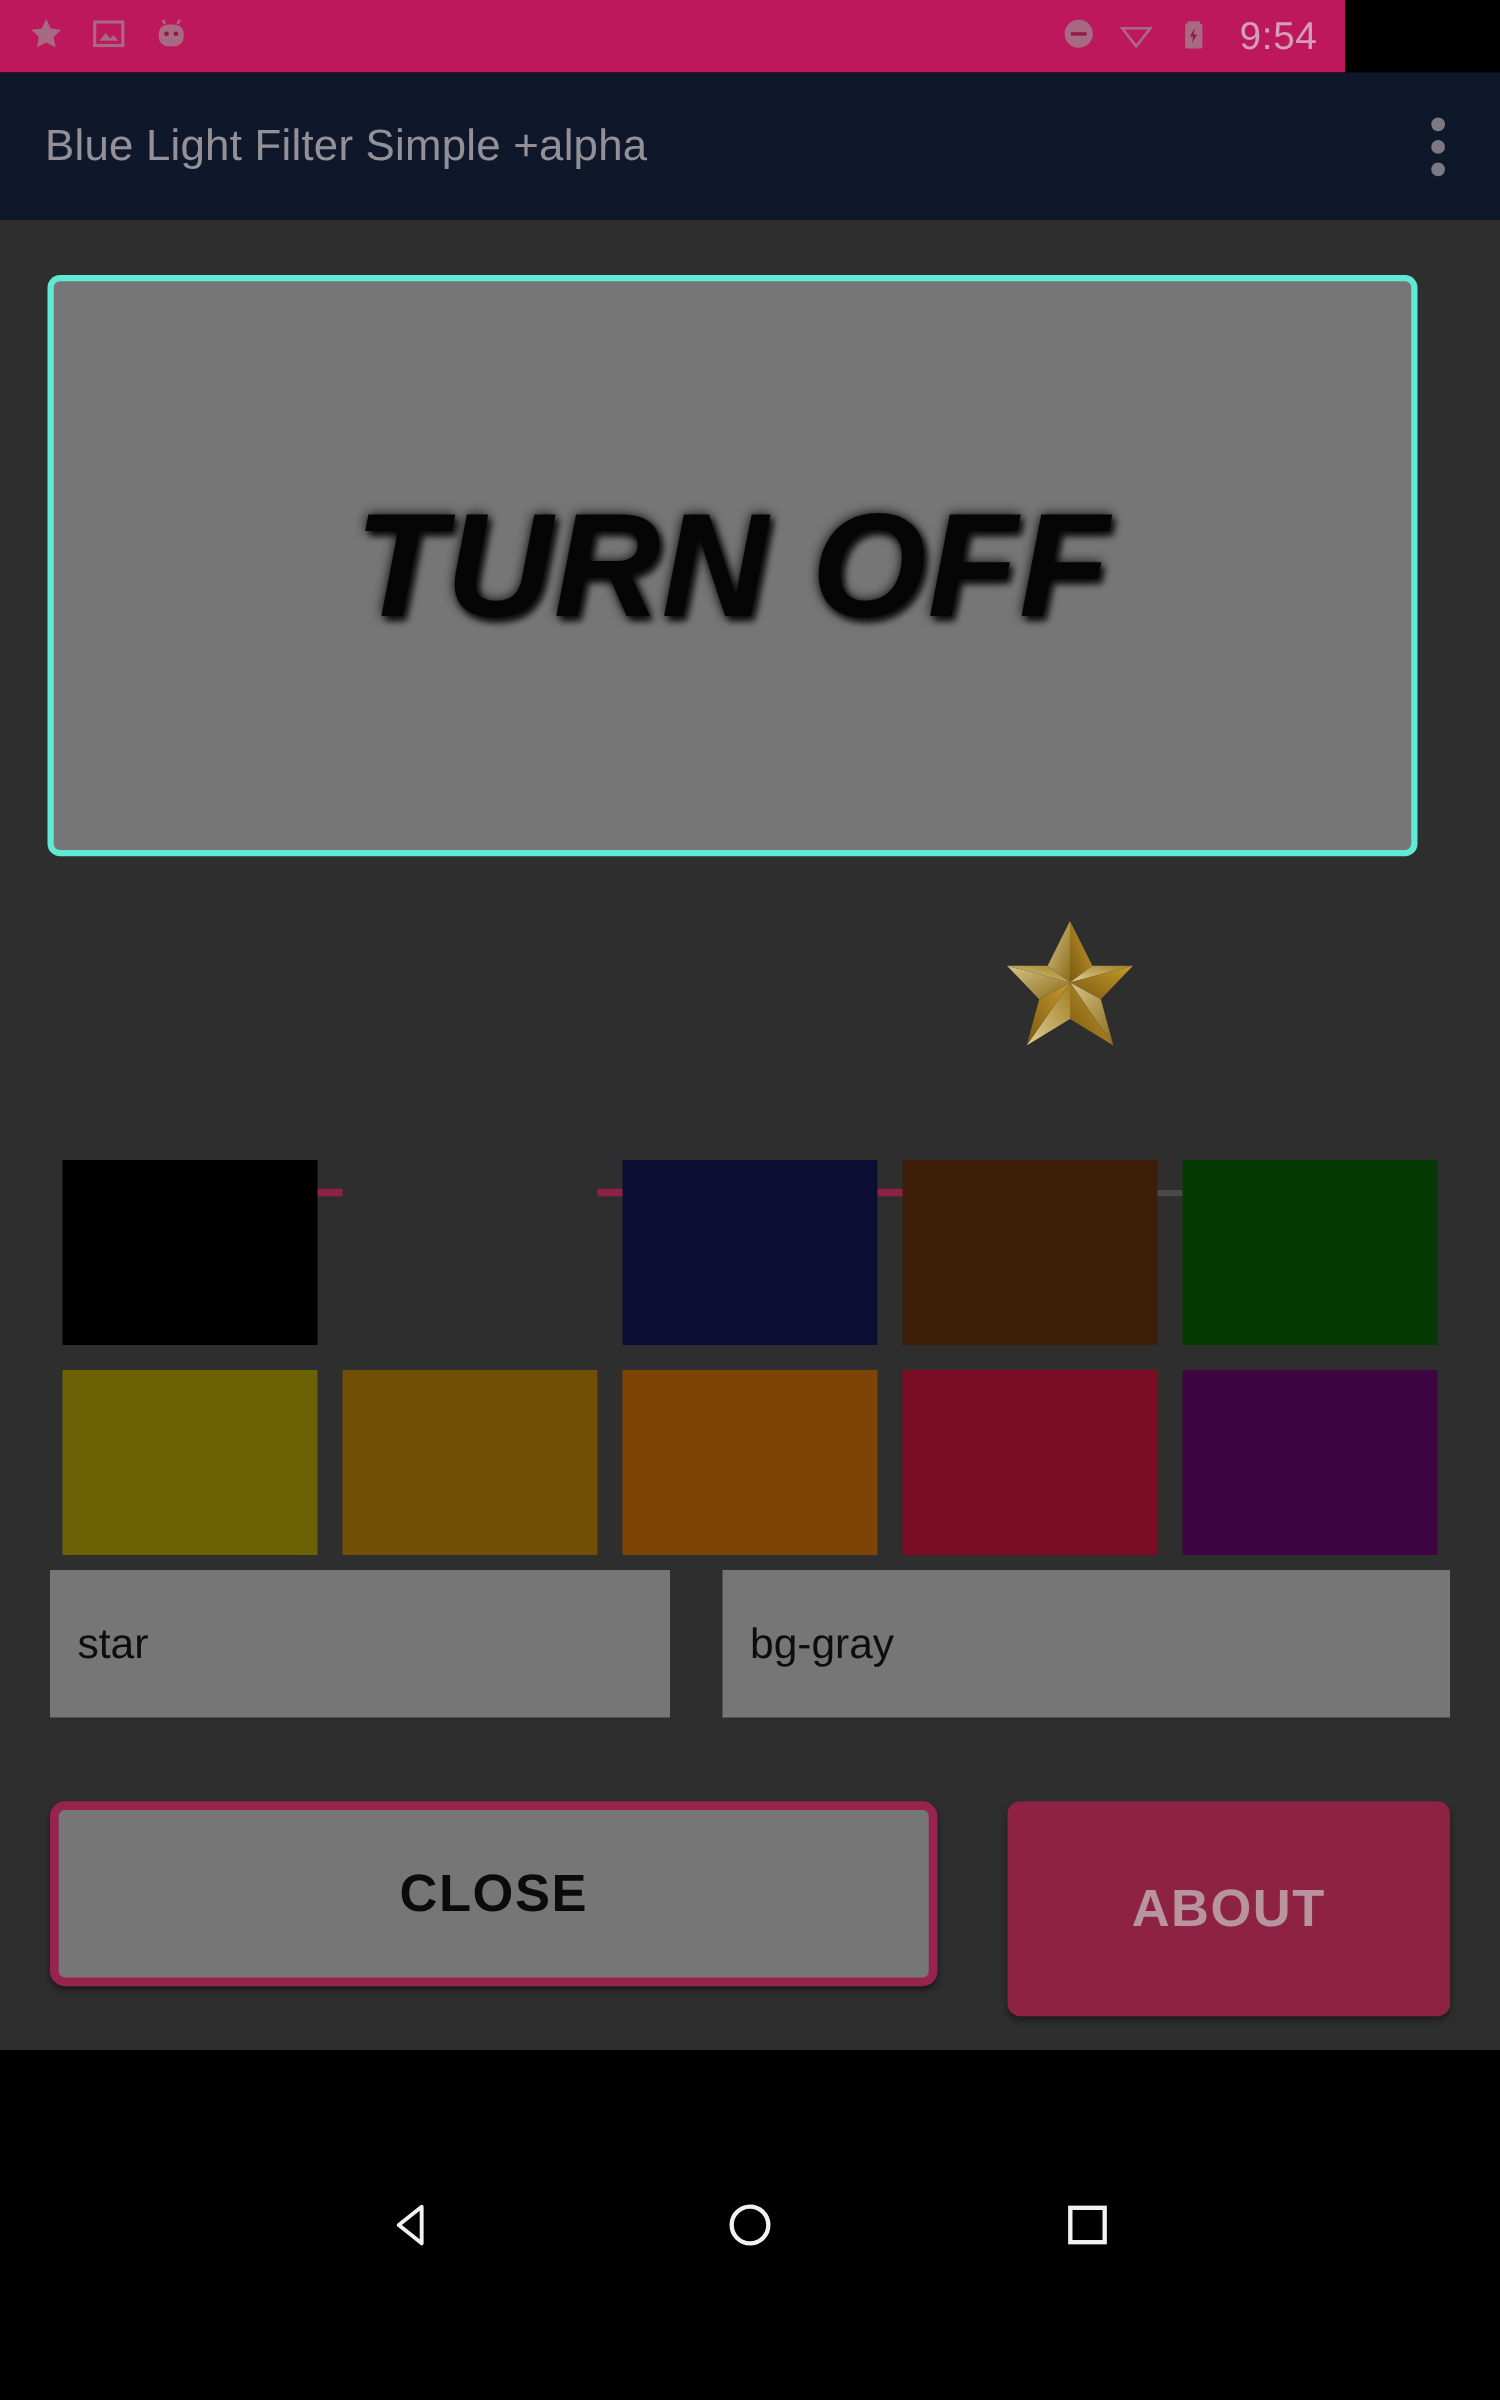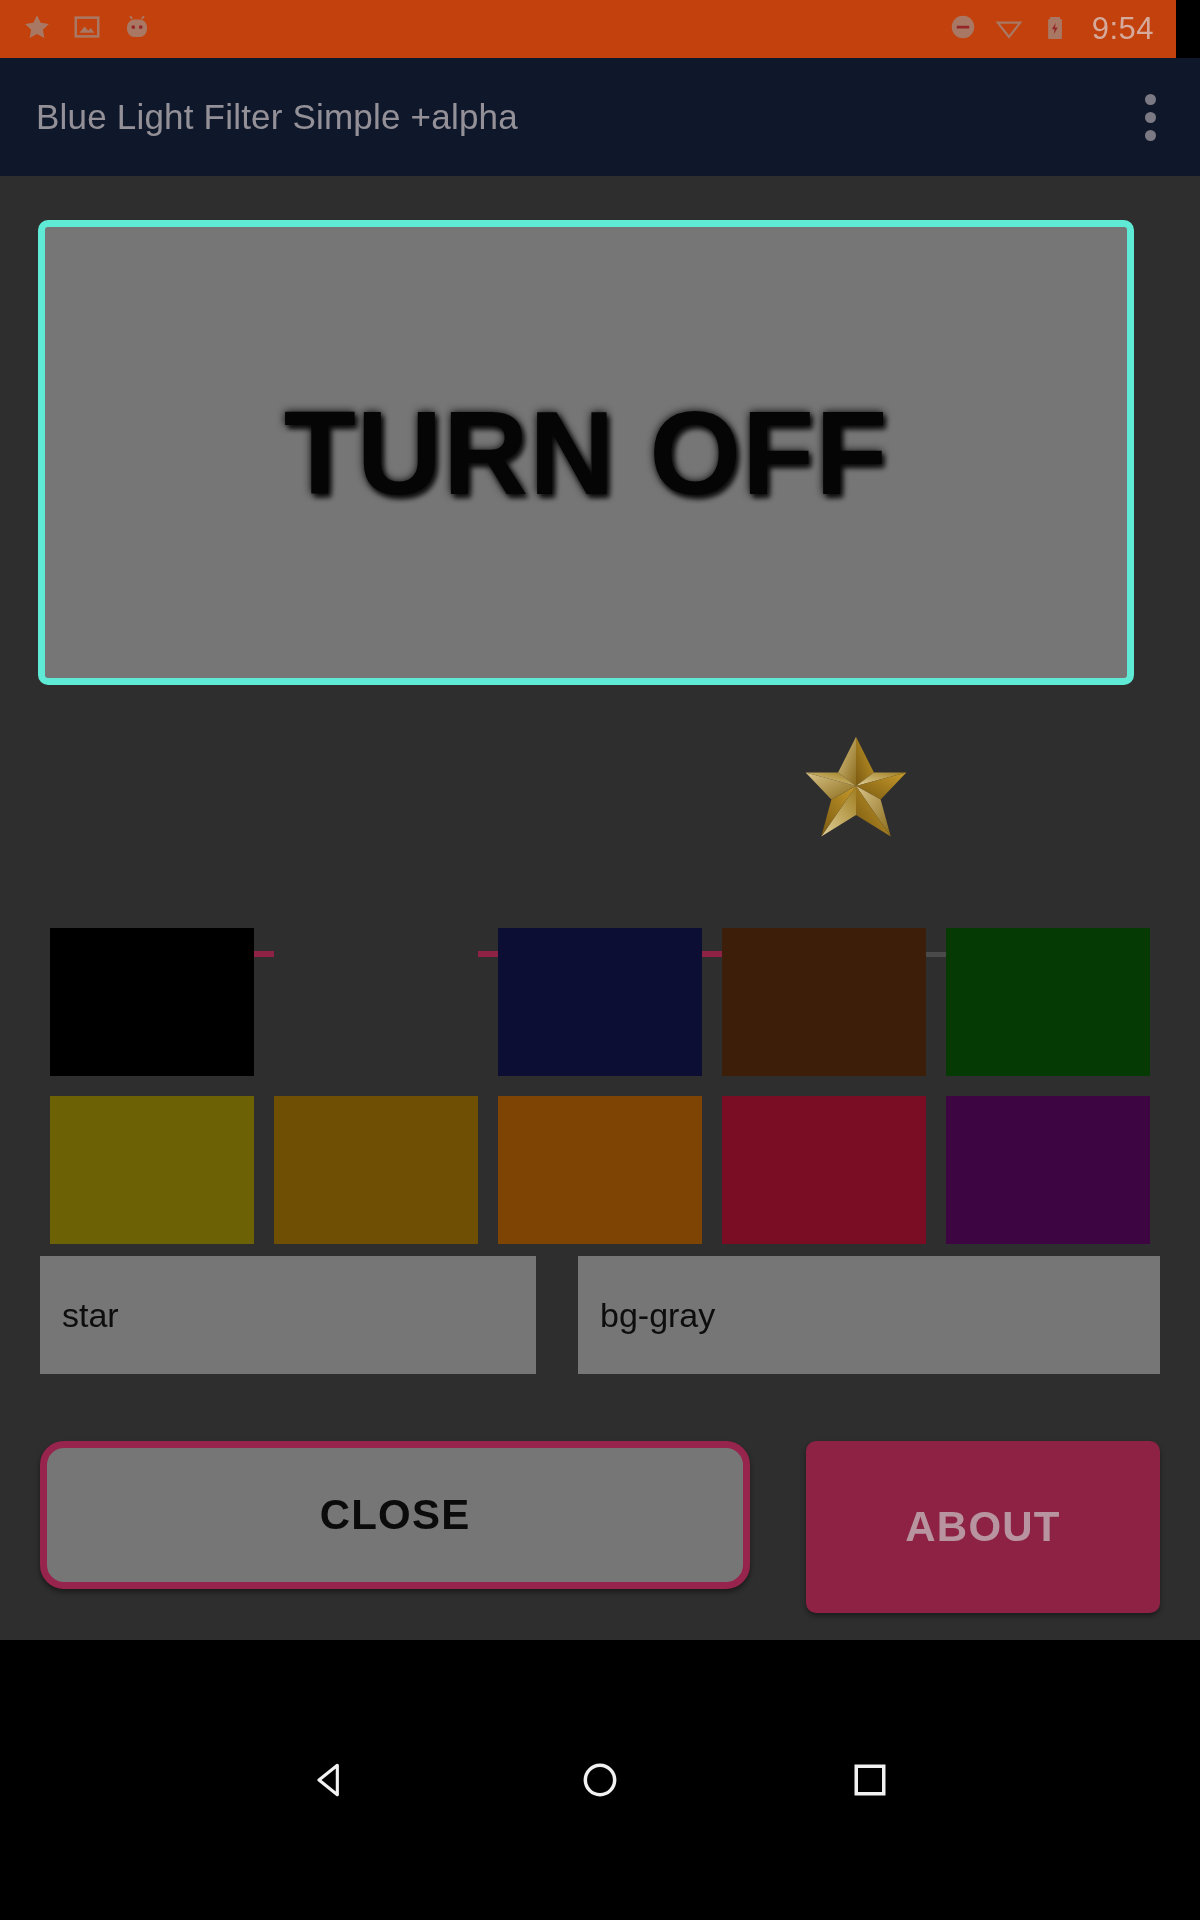--- a/index.html
+++ b/index.html
@@ -6,22 +6,22 @@
   html, body {
     width:1200px; height:1920px;
     background:#000;
     font-family:"Liberation Sans", sans-serif;
     overflow:hidden;
   }
   .phone { position:relative; width:1200px; height:1920px; background:#000; }
 
   
   .statusbar {
-    position:absolute; left:0; top:0; width:1176px; height:58px;
-    background:#c2410c;
+    position:absolute; left:0; top:0; width:1076px; height:58px;
+    background:#be185d;
     display:flex; align-items:center; justify-content:space-between;
     padding:0 22px;
   }
   .sb-left { display:flex; align-items:center; gap:20px; }
   .sb-right { display:flex; align-items:center; gap:16px; }
   .sb-icon { display:block; opacity:.62; }
   .sb-time {
     color:rgba(220,210,214,.72);
     font-size:31px; letter-spacing:.5px; margin-left:6px;
   }
@@ -44,24 +44,25 @@
   .content {
     position:absolute; left:0; top:176px; width:1200px; height:1464px;
     background:#2e2e2e;
   }
 
   
   .bigbtn {
     position:absolute; left:38px; top:44px;
     width:1096px; height:465px;
     background:#767676;
-    border:7px solid #5eead4;
+    border:5px solid #5eead4;
     border-radius:10px;
     display:flex; align-items:center; justify-content:center;
     cursor:pointer;
+    font-style:italic;
   }
   .bigbtn-label {
     font-size:118px; font-weight:700; color:#050505;
     letter-spacing:1px;
     text-shadow:0 0 9px rgba(0,0,0,.95), 3px 4px 5px rgba(0,0,0,.8);
     filter:blur(.4px);
   }
 
   
   .sliderwrap {
@@ -107,21 +108,21 @@
   
   .btnrow {
     position:absolute; left:40px; top:1265px;
     width:1120px; height:150px;
   }
   .btn-close {
     position:absolute; left:0; top:0;
     width:710px; height:148px;
     background:#767676;
     border:7px solid #97244c;
-    border-radius:24px;
+    border-radius:12px;
     display:flex; align-items:center; justify-content:center;
     font-size:42px; font-weight:700; color:#0b0b0b; letter-spacing:1.2px;
     cursor:pointer;
     box-shadow:0 3px 5px rgba(0,0,0,.45);
   }
   .btn-about {
     position:absolute; right:0; top:0;
     width:354px; height:172px;
     background:#8d2244;
     border-radius:10px;

